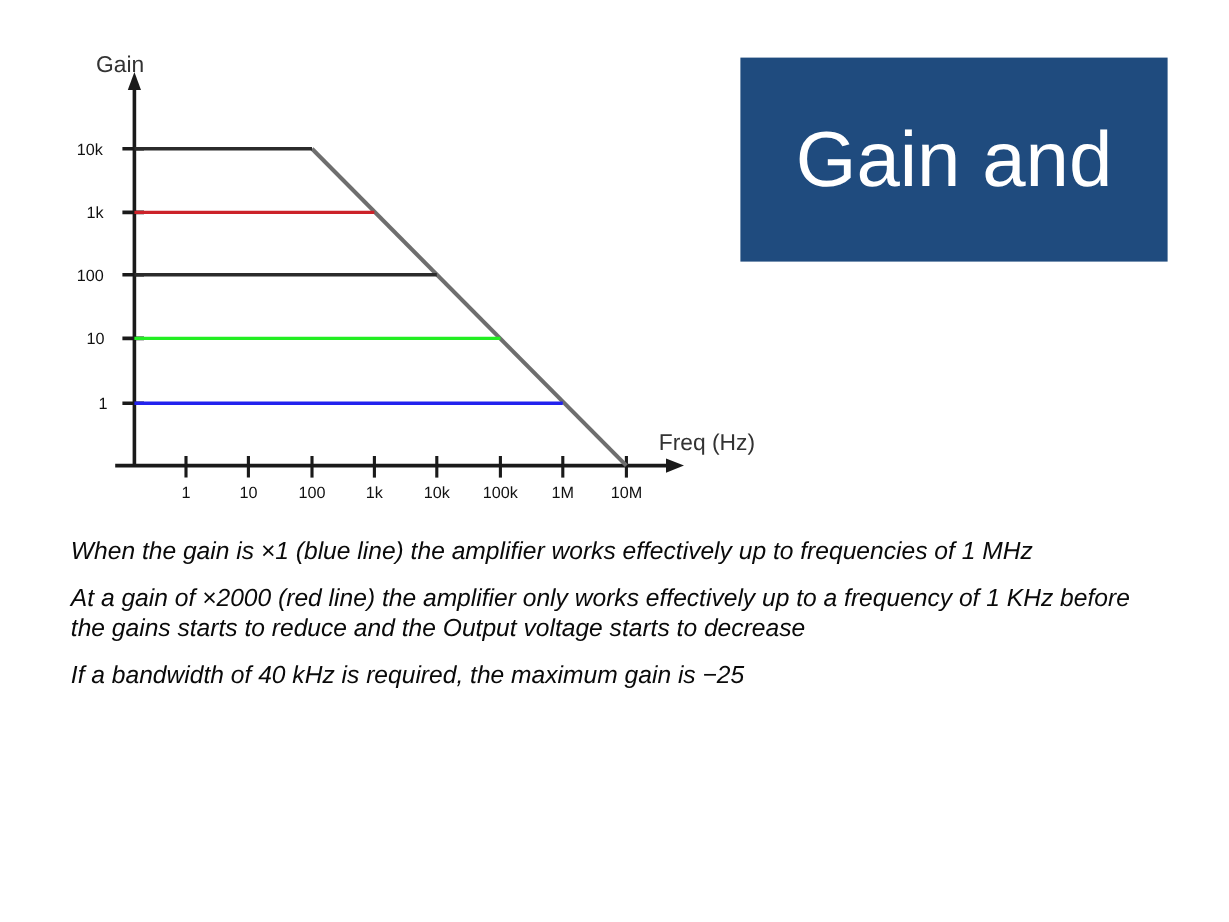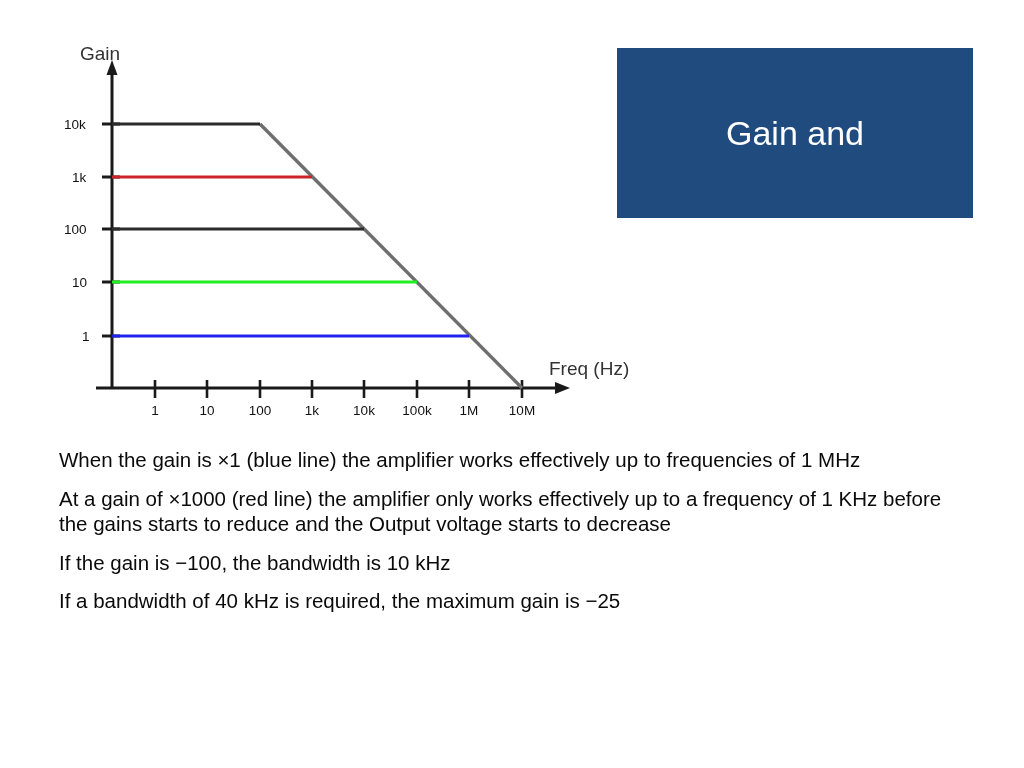--- a/index.html
+++ b/index.html
@@ -25,21 +25,21 @@
     height: 170px;
     background: #1f4b7e;
     display: flex;
     flex-direction: column;
     align-items: center;
     justify-content: center;
     box-sizing: border-box;
   }
   #title-box .title-line {
     color: #ffffff;
-    font-size: 34px;
+    font-size: 65px;
     line-height: 68px;
     font-weight: 400;
     letter-spacing: 0px;
     white-space: nowrap;
   }
 
   
   #chart {
     position: absolute;
     left: 52px;
@@ -48,20 +48,21 @@
     height: 400px;
   }
   #chart svg { display: block; }
 
   
   #body-text {
     position: absolute;
     left: 59px;
     top: 447px;
     width: 915px;
+    font-style: italic;
   }
   #body-text .para {
     font-size: 20.5px;
     line-height: 25.5px;
     margin: 0 0 13px 0;
     color: #0a0a0a;
     text-align: left;
   }
   #body-text .para:last-child { margin-bottom: 0; }
 </style>
@@ -142,16 +143,15 @@
     <line x1="60" y1="199" x2="312" y2="199" stroke="#2b2b2b" stroke-width="2.8"></line>
 
     <line x1="60" y1="252" x2="365" y2="252" stroke="#22ee22" stroke-width="2.8"></line>
 
     <line x1="60" y1="306" x2="417" y2="306" stroke="#2222ee" stroke-width="2.8"></line>
   </svg>
 </div>
 
 <div id="body-text">
   <p class="para">When the gain is ×1 (blue line) the amplifier works effectively up to frequencies of 1 MHz</p>
-  <p class="para">At a gain of ×1000 (red line) the amplifier only works effectively up to a frequency of 1 KHz before the gains starts to reduce and the Output voltage starts to decrease</p>
-  <p class="para">If the gain is −100, the bandwidth is 10 kHz</p>
+  <p class="para">At a gain of ×2000 (red line) the amplifier only works effectively up to a frequency of 1 KHz before the gains starts to reduce and the Output voltage starts to decrease</p>
   <p class="para">If a bandwidth of 40 kHz is required, the maximum gain is −25</p>
 </div>
 
 </body></html>

